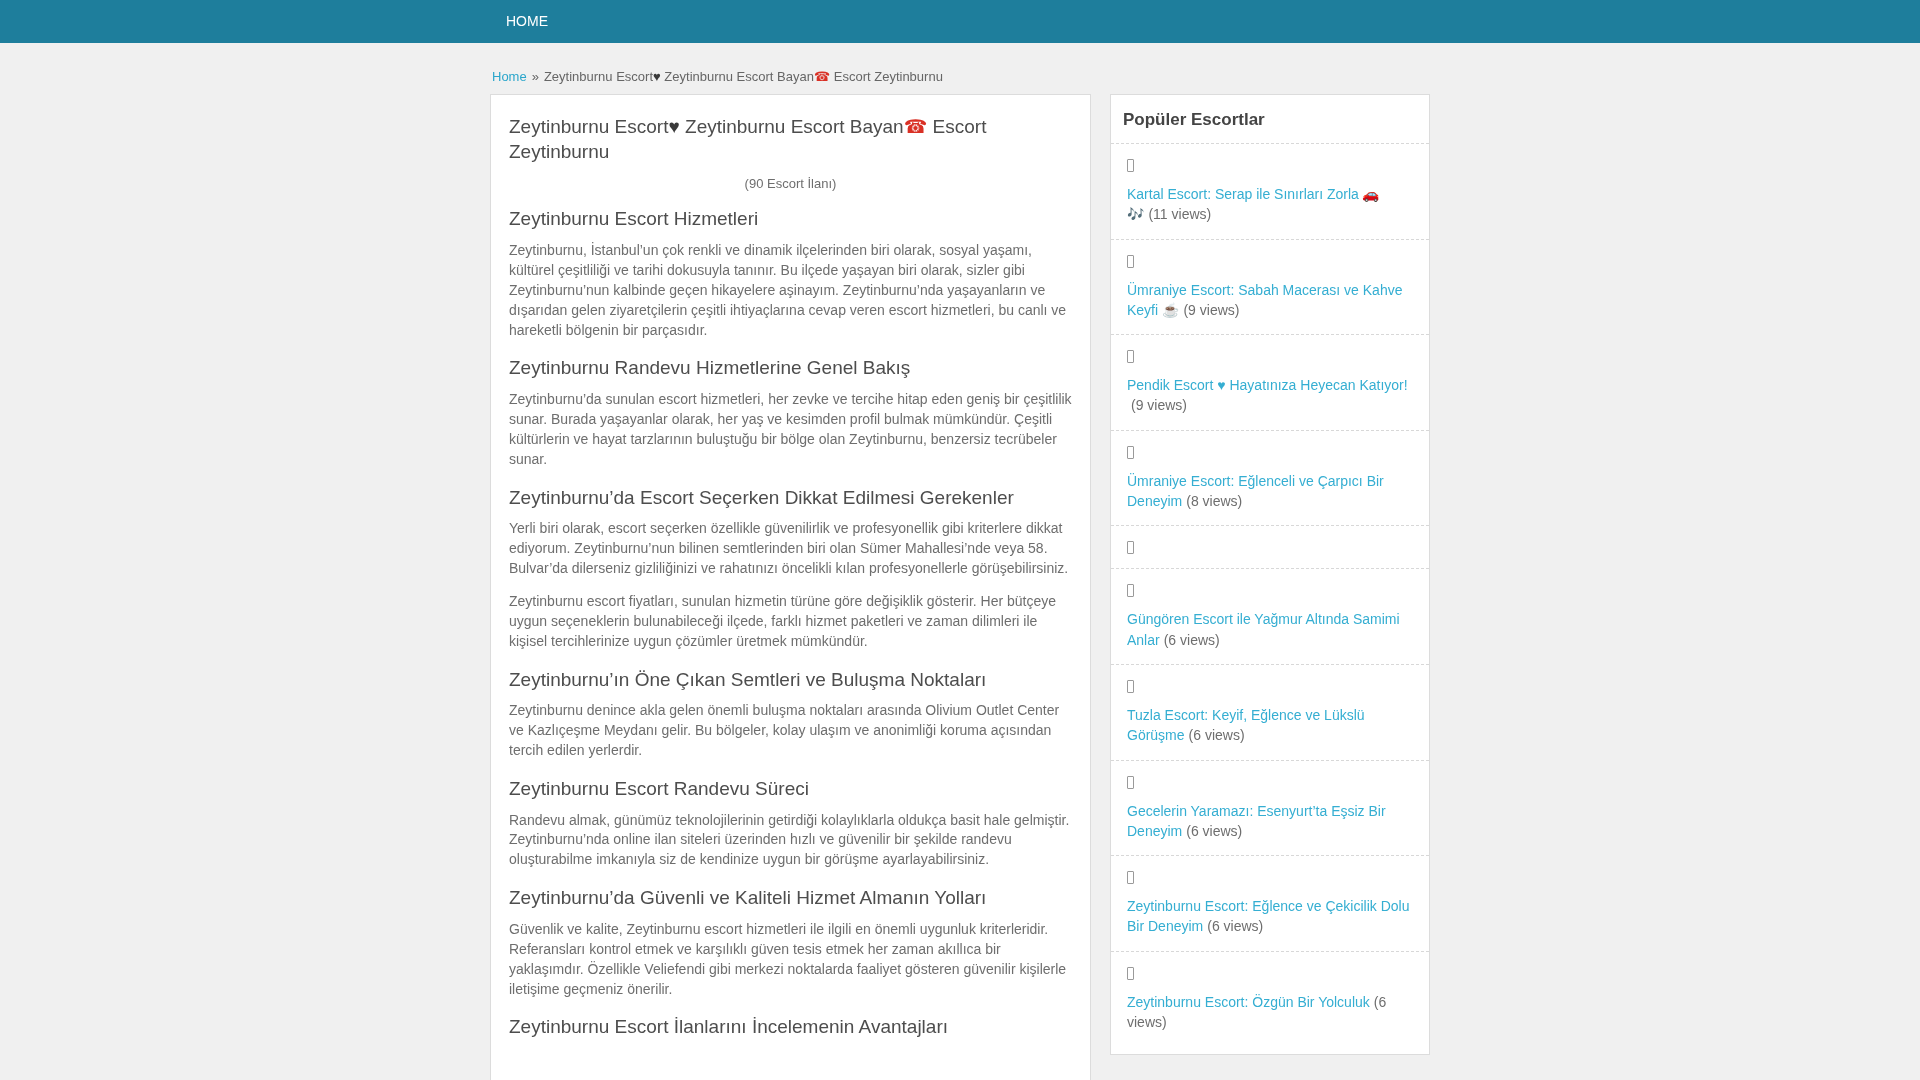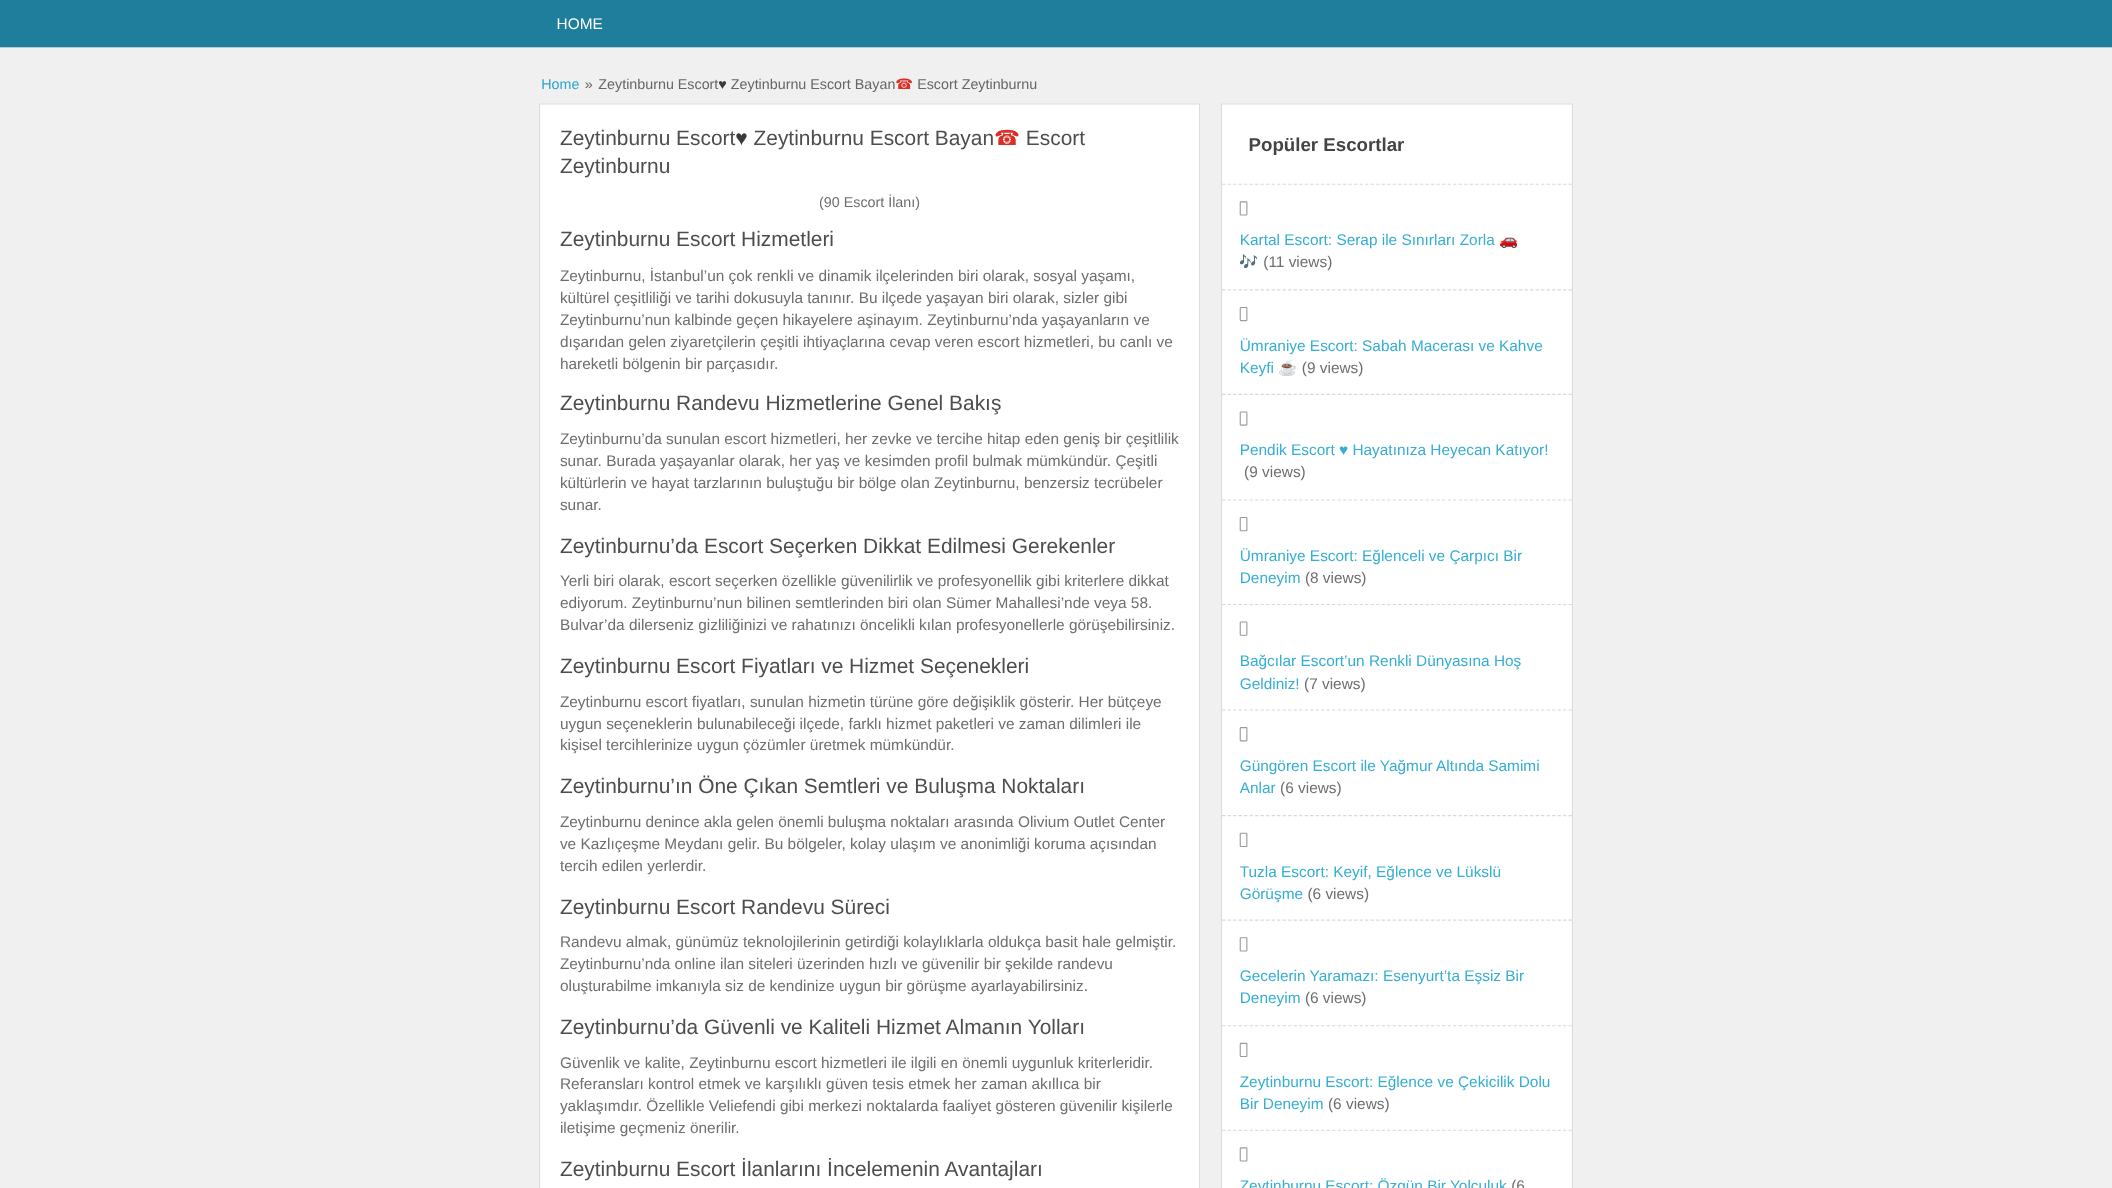--- a/index.html
+++ b/index.html
@@ -44,21 +44,21 @@
     font-size: 19px; font-weight: 400; color: #4d4d4d;
     line-height: 1.3; margin: 16px 0 9px;
   }
   .main-card p.body-text {
     font-size: 14px; color: #6e6e6e; line-height: 1.42;
     margin: 0 0 13px;
   }
   
   .sidebar-title {
     font-size: 17px; font-weight: 700; color: #444;
-    padding: 15px 12px 13px; margin: 12px;
+    padding: 15px 12px 13px; margin: 0;
   }
   .pop-list { list-style: none; margin: 0; padding: 0 0 8px; }
   .pop-item {
     border-top: 1px dashed #d8d8d8;
     padding: 13px 16px 14px;
     display: flex; gap: 12px; align-items: flex-start; flex-direction: column;
   }
   .tofu-box {
     flex: 0 0 auto;
     width: 7px; height: 13px; margin-top: 2px;
@@ -90,21 +90,20 @@
 
     <h2 class="section-heading">Zeytinburnu Escort Hizmetleri</h2>
     <p class="body-text">Zeytinburnu, İstanbul’un çok renkli ve dinamik ilçelerinden biri olarak, sosyal yaşamı, kültürel çeşitliliği ve tarihi dokusuyla tanınır. Bu ilçede yaşayan biri olarak, sizler gibi Zeytinburnu’nun kalbinde geçen hikayelere aşinayım. Zeytinburnu’nda yaşayanların ve dışarıdan gelen ziyaretçilerin çeşitli ihtiyaçlarına cevap veren escort hizmetleri, bu canlı ve hareketli bölgenin bir parçasıdır.</p>
 
     <h2 class="section-heading">Zeytinburnu Randevu Hizmetlerine Genel Bakış</h2>
     <p class="body-text">Zeytinburnu’da sunulan escort hizmetleri, her zevke ve tercihe hitap eden geniş bir çeşitlilik sunar. Burada yaşayanlar olarak, her yaş ve kesimden profil bulmak mümkündür. Çeşitli kültürlerin ve hayat tarzlarının buluştuğu bir bölge olan Zeytinburnu, benzersiz tecrübeler sunar.</p>
 
     <h2 class="section-heading">Zeytinburnu’da Escort Seçerken Dikkat Edilmesi Gerekenler</h2>
     <p class="body-text">Yerli biri olarak, escort seçerken özellikle güvenilirlik ve profesyonellik gibi kriterlere dikkat ediyorum. Zeytinburnu’nun bilinen semtlerinden biri olan Sümer Mahallesi’nde veya 58. Bulvar’da dilerseniz gizliliğinizi ve rahatınızı öncelikli kılan profesyonellerle görüşebilirsiniz.</p>
 
-    <h2 class="section-heading">Zeytinburnu Escort Fiyatları ve Hizmet Seçenekleri</h2>
     <p class="body-text">Zeytinburnu escort fiyatları, sunulan hizmetin türüne göre değişiklik gösterir. Her bütçeye uygun seçeneklerin bulunabileceği ilçede, farklı hizmet paketleri ve zaman dilimleri ile kişisel tercihlerinize uygun çözümler üretmek mümkündür.</p>
 
     <h2 class="section-heading">Zeytinburnu’ın Öne Çıkan Semtleri ve Buluşma Noktaları</h2>
     <p class="body-text">Zeytinburnu denince akla gelen önemli buluşma noktaları arasında Olivium Outlet Center ve Kazlıçeşme Meydanı gelir. Bu bölgeler, kolay ulaşım ve anonimliği koruma açısından tercih edilen yerlerdir.</p>
 
     <h2 class="section-heading">Zeytinburnu Escort Randevu Süreci</h2>
     <p class="body-text">Randevu almak, günümüz teknolojilerinin getirdiği kolaylıklarla oldukça basit hale gelmiştir. Zeytinburnu’nda online ilan siteleri üzerinden hızlı ve güvenilir bir şekilde randevu oluşturabilme imkanıyla siz de kendinize uygun bir görüşme ayarlayabilirsiniz.</p>
 
     <h2 class="section-heading">Zeytinburnu’da Güvenli ve Kaliteli Hizmet Almanın Yolları</h2>
     <p class="body-text">Güvenlik ve kalite, Zeytinburnu escort hizmetleri ile ilgili en önemli uygunluk kriterleridir. Referansları kontrol etmek ve karşılıklı güven tesis etmek her zaman akıllıca bir yaklaşımdır. Özellikle Veliefendi gibi merkezi noktalarda faaliyet gösteren güvenilir kişilerle iletişime geçmeniz önerilir.</p>
@@ -132,21 +131,20 @@
         <span class="pop-text"><a href="#" class="pop-link">Pendik Escort ♥ Hayatınıza Heyecan Katıyor!</a><span class="views">(9 views)</span></span>
       </li>
 
       <li class="pop-item">
         <span class="tofu-box"></span>
         <span class="pop-text"><a href="#" class="pop-link">Ümraniye Escort: Eğlenceli ve Çarpıcı Bir Deneyim</a><span class="views">(8 views)</span></span>
       </li>
 
       <li class="pop-item">
         <span class="tofu-box"></span>
-        <span class="pop-text"><a href="#" class="pop-link">Bağcılar Escort’un Renkli Dünyasına Hoş Geldiniz!</a><span class="views">(7 views)</span></span>
       </li>
 
       <li class="pop-item">
         <span class="tofu-box"></span>
         <span class="pop-text"><a href="#" class="pop-link">Güngören Escort ile Yağmur Altında Samimi Anlar</a><span class="views">(6 views)</span></span>
       </li>
 
       <li class="pop-item">
         <span class="tofu-box"></span>
         <span class="pop-text"><a href="#" class="pop-link">Tuzla Escort: Keyif, Eğlence ve Lükslü Görüşme</a><span class="views">(6 views)</span></span>

